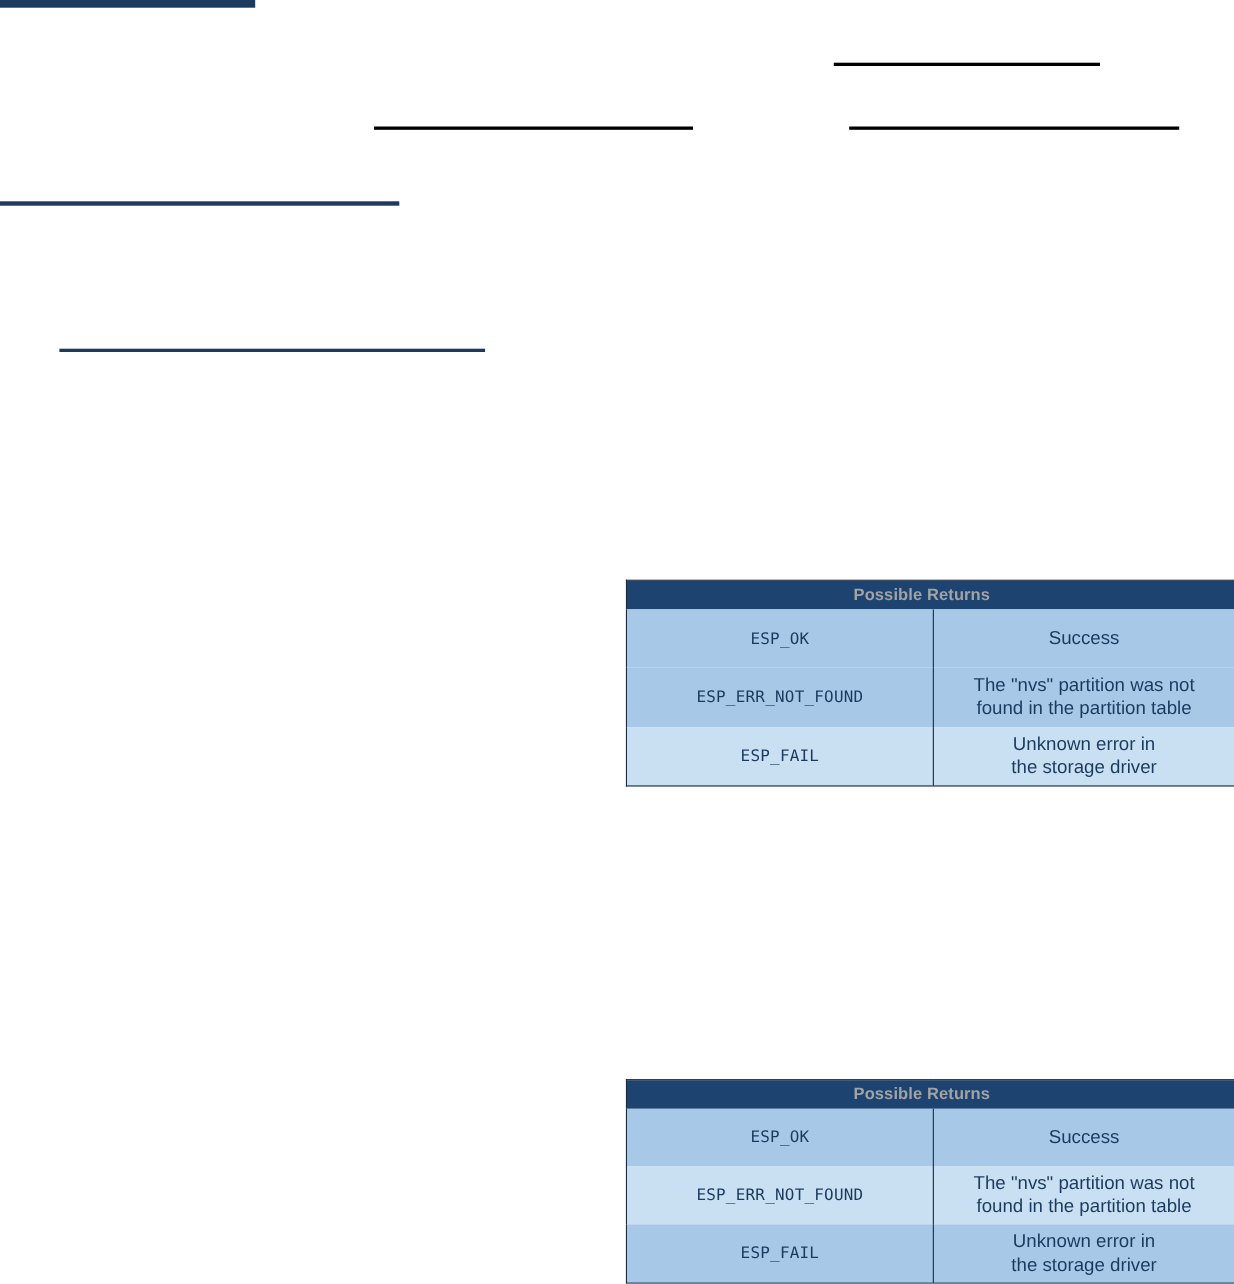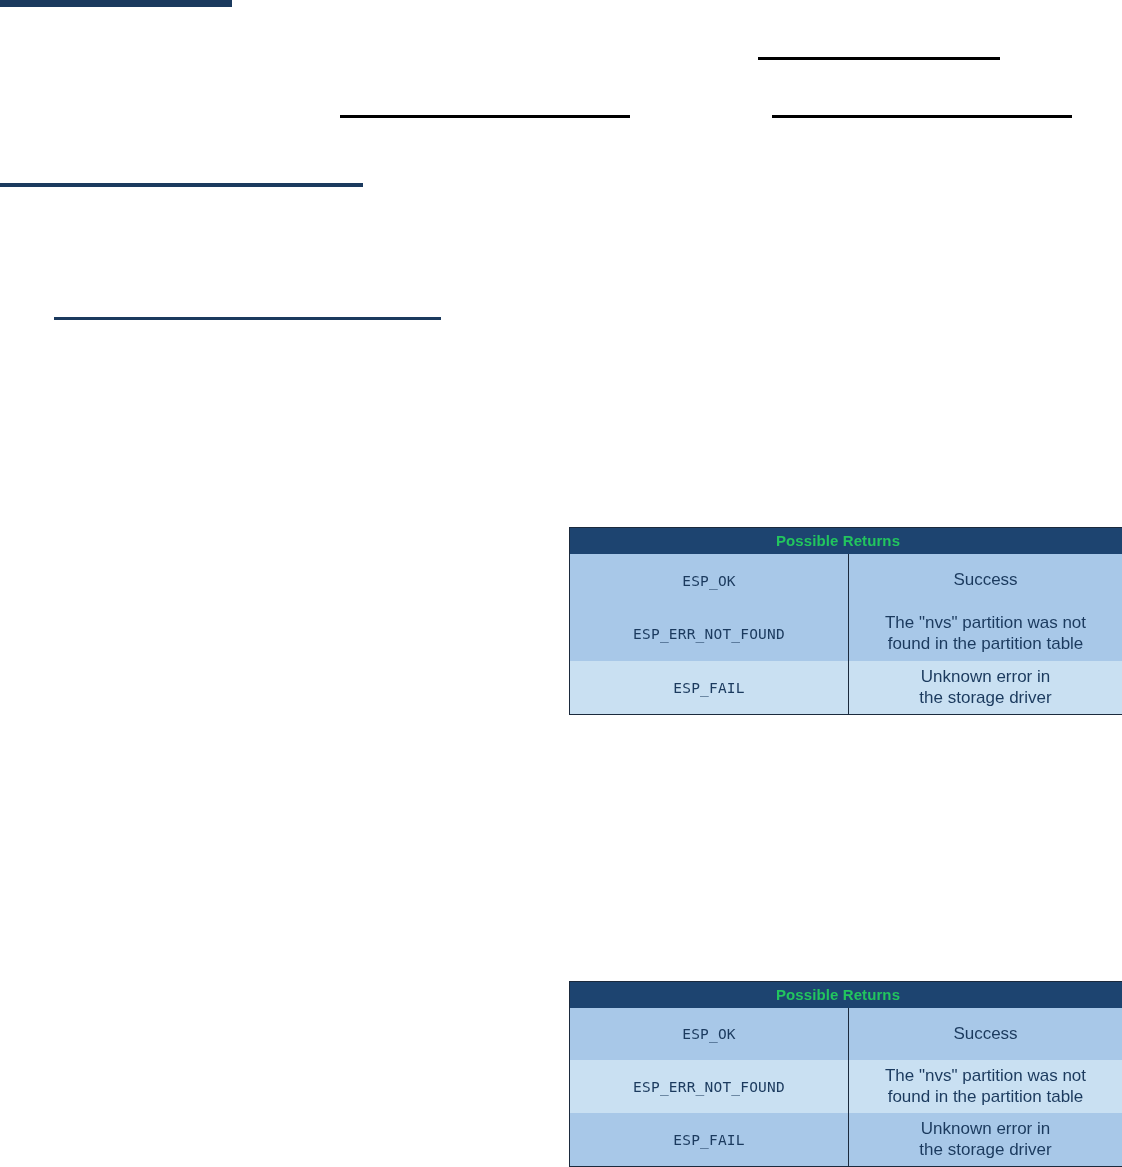--- a/index.html
+++ b/index.html
@@ -32,21 +32,21 @@
   
   .returns-table {
     position: absolute;
     border-collapse: collapse;
     table-layout: fixed;
     border: 1px solid #1b2a3d;
     box-sizing: border-box;
   }
   .returns-table .thead-row th {
     background: #1d4470;
-    color: #22c55e;
+    color: #a3a3a3;
     font-family: "Liberation Sans", sans-serif;
     font-weight: bold;
     font-size: 15px;
     text-align: center;
     padding: 4px 16px 5px 0;
     letter-spacing: 0.1px;
     border: none;
   }
   .returns-table td {
     border: none;

